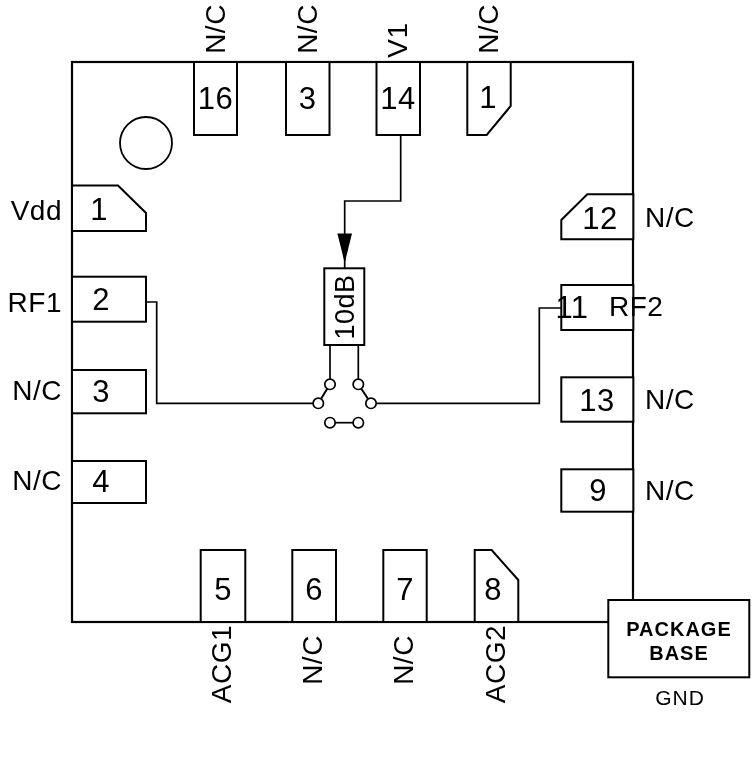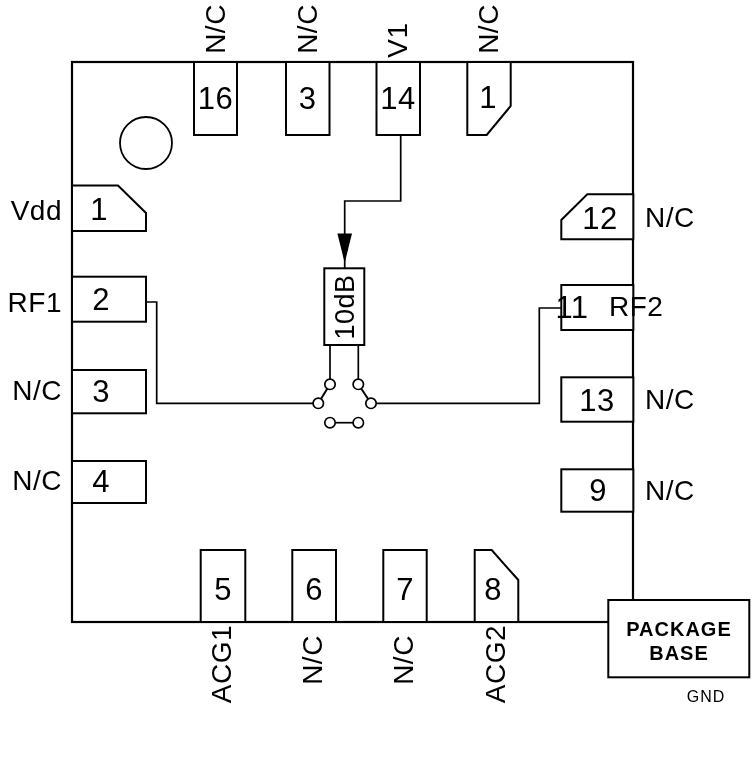--- a/index.html
+++ b/index.html
@@ -19,21 +19,21 @@
     transform:translate(-50%,-50%);
     line-height:1;
     letter-spacing:0.5px;
   }
   .num { font-size:31px; }
   .lbl { font-size:28px; }
   .vert { transform:translate(-50%,-50%) rotate(-90deg); }
   .r { transform:translate(-100%,-50%); }
   .l { transform:translate(0,-50%); }
   .pkg { font-size:20px; letter-spacing:1px;font-weight:bold; }
-  .gnd { font-size:16px; letter-spacing:1px;margin-left:26px; }
+  .gnd { font-size:21px; letter-spacing:1px; }
   .title {
     font-size:22px;
     letter-spacing:1px;
     word-spacing:7px;
     border-bottom:2px solid #000;
     padding:0 2px 3px 2px;
   }
 </style>
 </head>
 <body>

